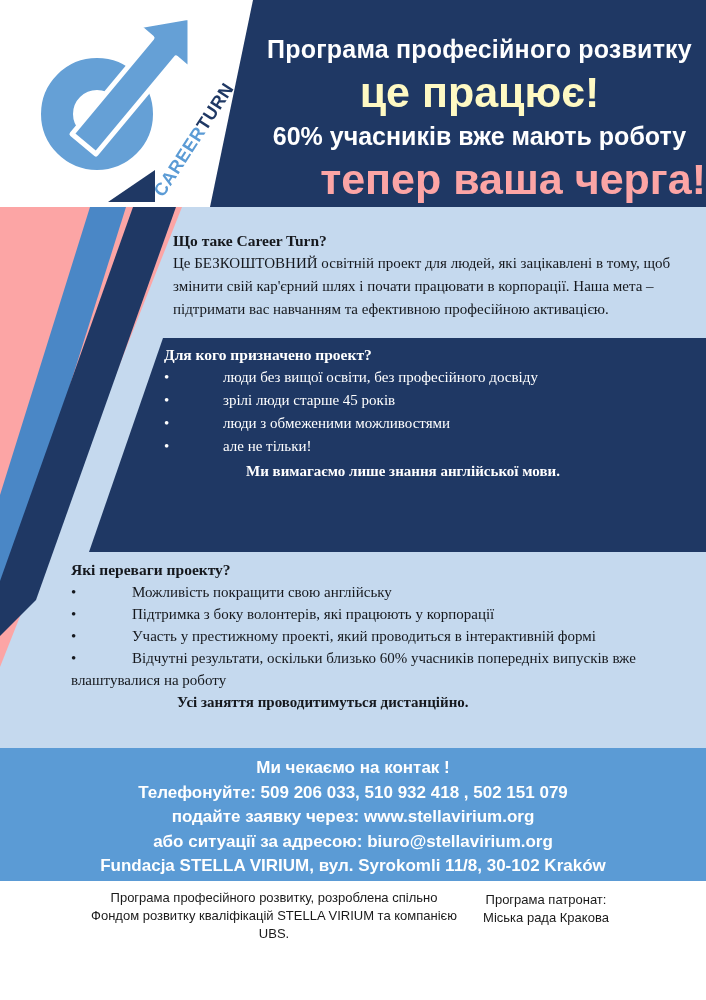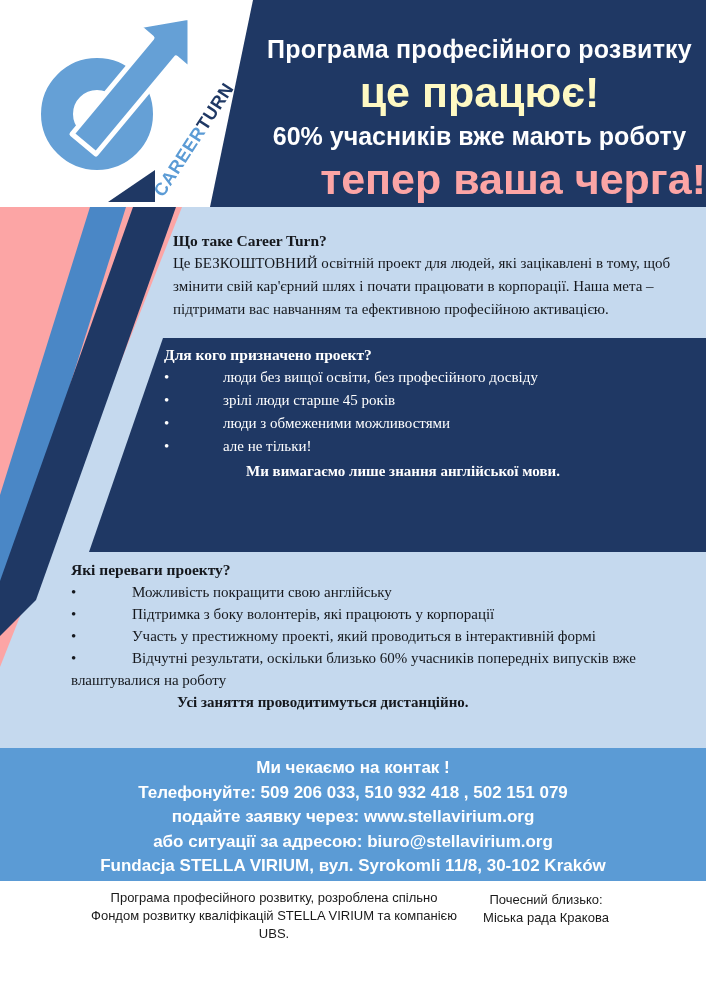--- a/index.html
+++ b/index.html
@@ -117,19 +117,19 @@
     <div>Ми чекаємо на контак !</div>
     <div>Телефонуйте: 509 206 033, 510 932 418 , 502 151 079</div>
     <div>подайте заявку через: www.stellavirium.org</div>
     <div>або ситуації за адресою: biuro@stellavirium.org</div>
     <div>Fundacja STELLA VIRIUM, вул. Syrokomli 11/8, 30-102 Kraków</div>
   </div>
 
   <div class="footer">
     <div class="credit">Програма професійного розвитку, розроблена спільно Фондом розвитку кваліфікацій STELLA VIRIUM та компанією UBS.</div>
     <div class="patron">
-      <div>Почесний близько:</div>
+      <div>Програма патронат:</div>
       <div>Міська рада Кракова</div>
     </div>
 
   </div>
 
 </div>
 
 </body></html>

